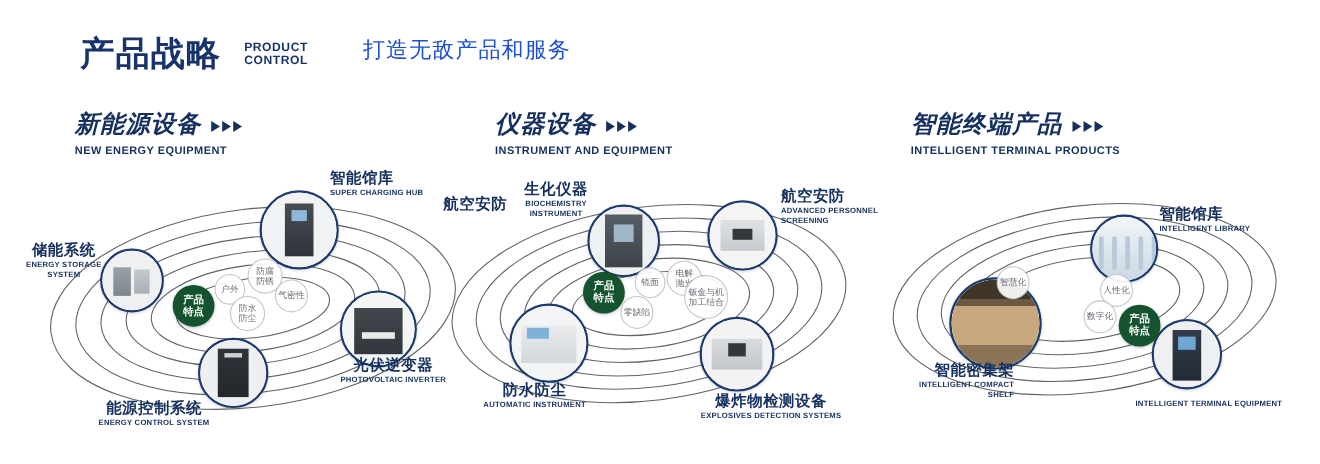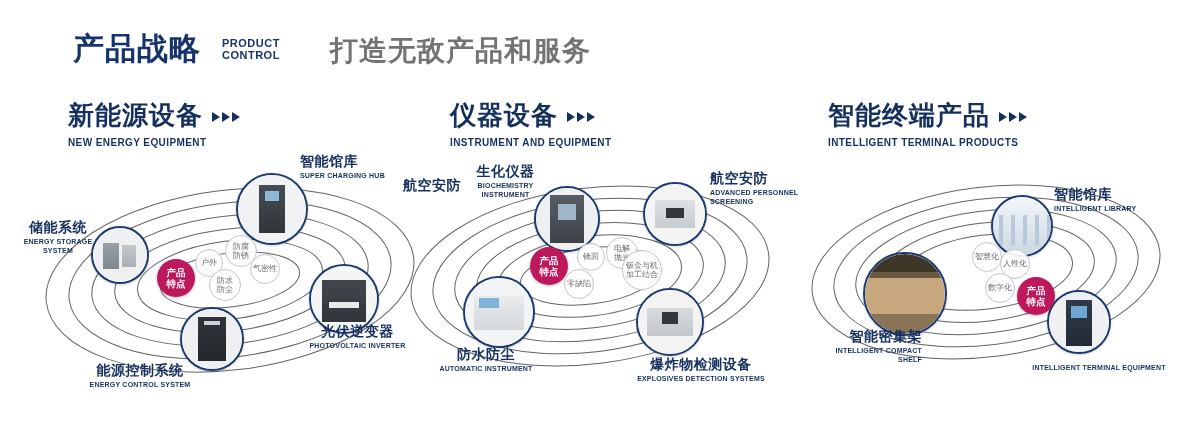--- a/index.html
+++ b/index.html
@@ -4,23 +4,23 @@
 <style>
   html,body{margin:0;padding:0;background:#fff;}
   .canvas{
     position:relative;width:1200px;height:422px;background:#ffffff;overflow:hidden;
     font-family:"Liberation Sans","DejaVu Sans",sans-serif;color:#15305e;
   }
   .abs{position:absolute;}
   
   .brand-title{font-size:31px;font-weight:bold;color:#17336b;letter-spacing:1px;}
   .brand-en{font-size:11px;font-weight:bold;color:#17336b;line-height:1.1;letter-spacing:0.5px;}
-  .tagline{font-size:28px;font-weight:bold;color:#737373;letter-spacing:1px;}
-  
-  .sec-title{font-size:26px;font-weight:bold;color:#15305e;display:flex;align-items:center;gap:9px;letter-spacing:1px;}
+  .tagline{font-size:20px;font-weight:normal;color:#1d4ed8;letter-spacing:1px;}
+  
+  .sec-title{font-size:22px;font-weight:bold;color:#15305e;display:flex;align-items:center;gap:9px;letter-spacing:1px;font-style:italic;}
   .arrows{display:inline-flex;align-items:center;gap:2px;margin-top:3px;}
   .arrows i{display:inline-block;width:0;height:0;border-top:5px solid transparent;border-bottom:5px solid transparent;border-left:8px solid #15305e;}
   .sec-sub{font-size:10px;font-weight:bold;color:#15305e;letter-spacing:0.4px;margin-top:4px;}
   
   svg.orbits{overflow:visible;}
   
   .pcircle{position:absolute;border-radius:50%;border:2px solid #1d3a6e;background:#fff;overflow:hidden;box-shadow:0 1px 3px rgba(0,0,0,0.18);}
   .photo{position:absolute;inset:0;border-radius:50%;}
   .photo-storage{background-color:#eef0f1;background-image:linear-gradient(#99a1a8,#7f878e),linear-gradient(#c3c8cd,#a9afb5);background-size:16px 26px,14px 22px;background-position:10px 15px,29px 17px;background-repeat:no-repeat;}
   .photo-charging{background-color:#f1f2f3;background-image:linear-gradient(#8fb7d8,#8fb7d8),linear-gradient(#474d54,#2f343a);background-size:14px 10px,26px 48px;background-position:27px 16px,21px 10px;background-repeat:no-repeat;}
@@ -34,21 +34,21 @@
   .photo-shelf{background:linear-gradient(180deg,#3f3627 0 22%,#6b5a41 22% 30%,#c7a87e 30% 75%,#8a7455 75%);}
   .photo-terminal{background-color:#eef0f2;background-image:linear-gradient(#6fa6d2,#6fa6d2),linear-gradient(#313b49,#222a35);background-size:16px 12px,26px 46px;background-position:22px 14px,17px 8px;background-repeat:no-repeat;}
   
   .plabel{position:absolute;}
   .label-cn{font-size:14px;font-weight:bold;color:#15305e;line-height:1.15;letter-spacing:0.5px;}
   .label-en{font-size:7px;font-weight:bold;color:#15305e;letter-spacing:0.2px;line-height:1.3;margin-top:2px;}
   .t-center{text-align:center;}
   .t-left{text-align:left;}
   .t-right{text-align:right;}
   
-  .badge{position:absolute;border-radius:50%;background:#be185d;color:#fff;display:flex;align-items:center;justify-content:center;box-shadow:0 1px 3px rgba(0,0,0,0.25);}
+  .badge{position:absolute;border-radius:50%;background:#14532d;color:#fff;display:flex;align-items:center;justify-content:center;box-shadow:0 1px 3px rgba(0,0,0,0.25);}
   .badge span{display:inline-block;width:21px;font-size:9.5px;font-weight:bold;line-height:1.2;text-align:center;word-break:break-all;}
   .bubble{position:absolute;border-radius:50%;border:1px solid #c2c6ca;background:rgba(255,255,255,0.92);color:#696e74;display:flex;align-items:center;justify-content:center;}
   .bubble span{font-size:8px;line-height:1.15;text-align:center;word-break:break-all;}
   .w17 span{display:inline-block;width:17px;}
   .w34 span{display:inline-block;width:34px;}
 </style>
 </head>
 <body>
 
 <div class="canvas">
@@ -241,21 +241,21 @@
     <div class="label-cn">智能密集架</div>
     <div class="label-en">INTELLIGENT COMPACT SHELF</div>
   </div>
   <div class="plabel t-center" style="left:1028px;top:361px;width:142px;">
     <div class="label-en">INTELLIGENT TERMINAL EQUIPMENT</div>
   </div>
 
   <div class="badge" style="left:1017px;top:277px;width:38px;height:38px;">
     <span>产品特点</span>
   </div>
-  <div class="bubble" style="left:972px;top:242px;width:28px;height:28px;">
+  <div class="bubble" style="left:906px;top:242px;width:28px;height:28px;">
     <span>智慧化</span>
   </div>
   <div class="bubble" style="left:1000px;top:249px;width:28px;height:28px;">
     <span>人性化</span>
   </div>
   <div class="bubble" style="left:953px;top:273px;width:28px;height:28px;margin-left:32px;">
     <span>数字化</span>
   </div>
 
 </div>

